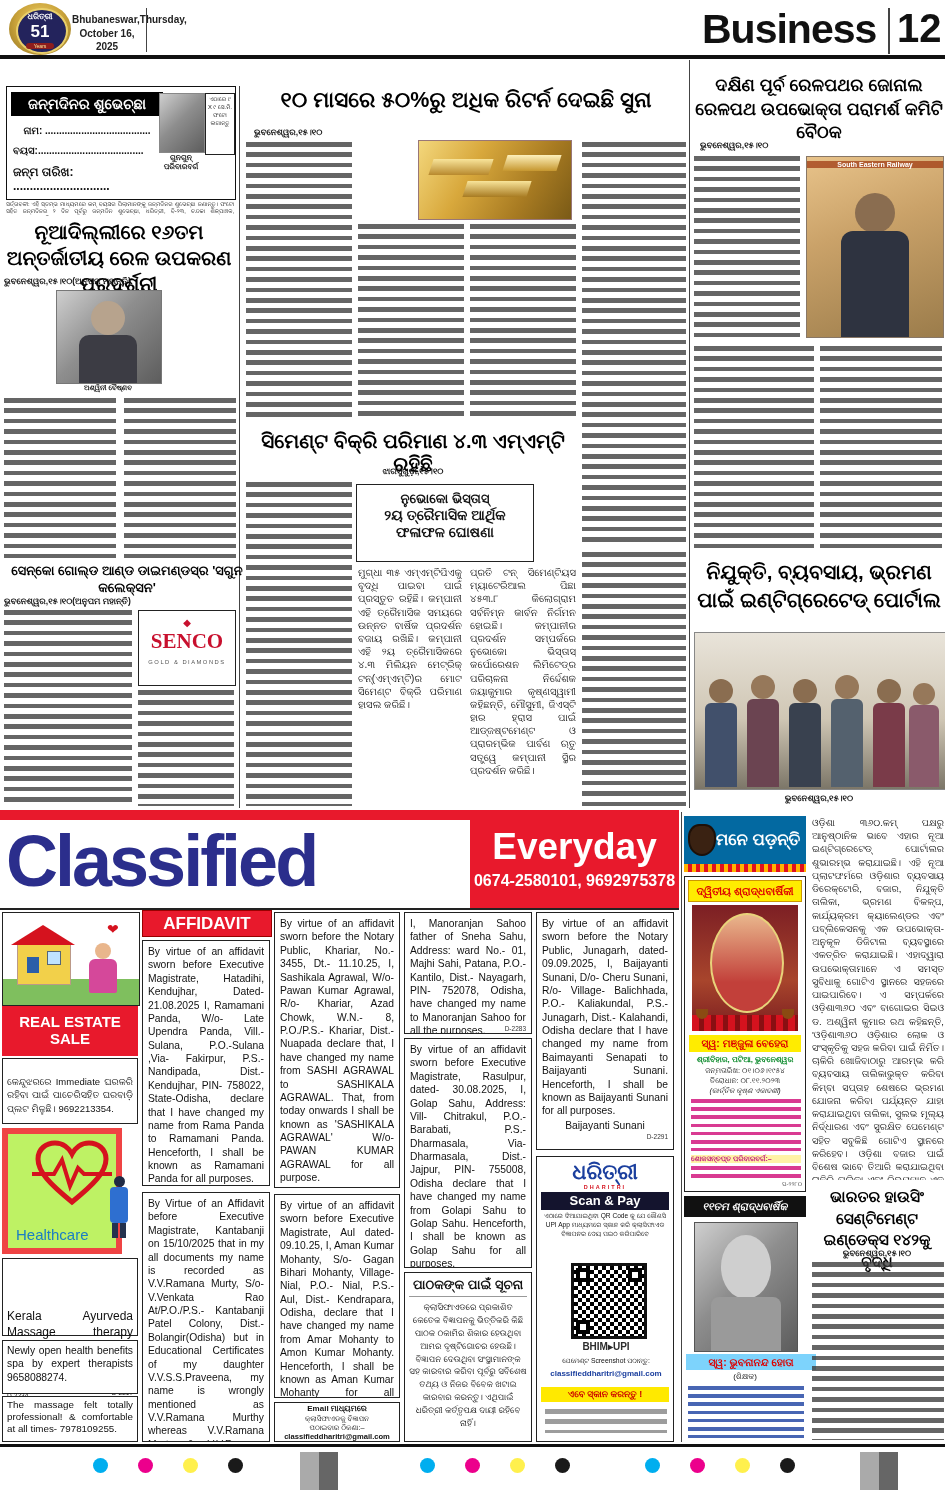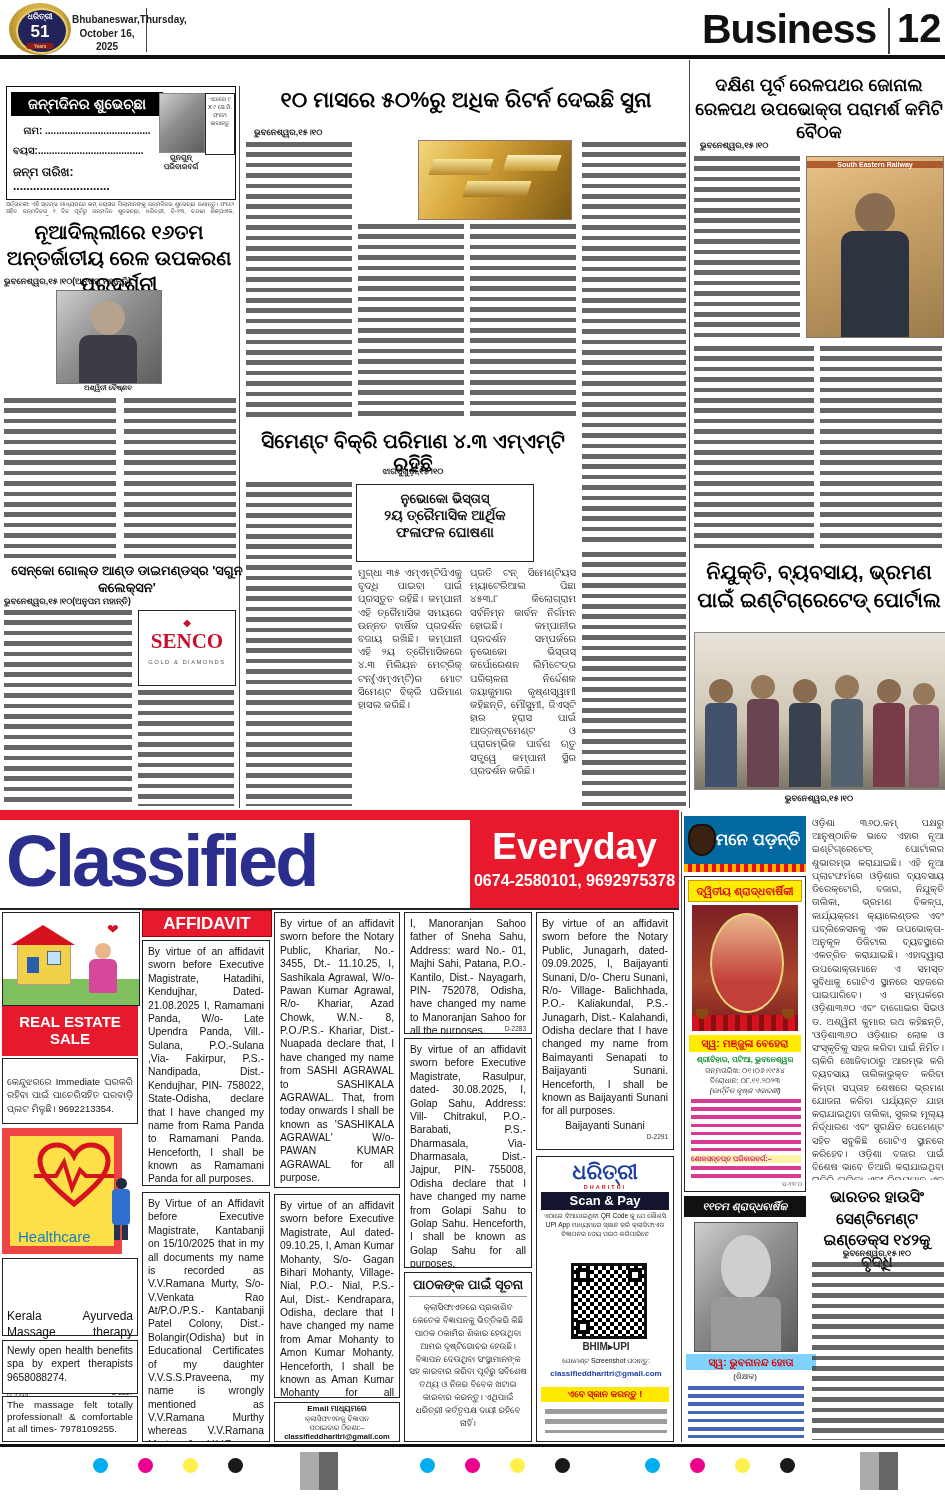--- a/index.html
+++ b/index.html
@@ -154,21 +154,21 @@
     <div class="abs" style="left:44px;top:38px;width:12px;height:12px;background:#bfe3ff;border:1px solid #567;"></div>
     <div class="abs" style="left:104px;top:8px;color:#d5121e;font-size:14px;">❤</div>
     <div class="abs" style="left:92px;top:30px;width:16px;height:16px;border-radius:50%;background:#e9b68c;"></div>
     <div class="abs" style="left:86px;top:46px;width:28px;height:34px;background:#d5489a;border-radius:6px 6px 2px 2px;"></div>
   </div>
   <div class="abs c b" style="left:2px;top:1006px;width:136px;height:50px;background:#e8192c;color:#fff;">
     <div style="font-size:15px;margin-top:7px;">REAL ESTATE</div>
     <div style="font-size:15px;">SALE</div>
   </div>
   <div class="abs box j" style="left:2px;top:1058px;width:136px;height:66px;font-size:9.5px;line-height:1.4;padding:16px 4px;box-sizing:border-box;overflow:hidden;">କେନ୍ଦୁଝରରେ Immediate ଘରକରି ରହିବା ପାଇଁ ପାଚେରିସହିତ ଘରବାଡ଼ି ପ୍ଲଟ ମିଳୁଛି। 9692213354.</div>
-  <div class="abs" style="left:2px;top:1128px;width:120px;height:126px;border:8px solid #ef4444;box-sizing:border-box;background:#fde047;">
+  <div class="abs" style="left:2px;top:1128px;width:120px;height:126px;border:6px solid #ef4444;box-sizing:border-box;background:#bef264;">
     <div class="abs" style="left:24px;top:6px;width:80px;height:70px;">
       <svg width="80" height="70" viewBox="0 0 80 70">
         <path d="M40 62 C18 44 6 32 6 19 C6 9 14 3 23 3 C31 3 37 8 40 14 C43 8 49 3 57 3 C66 3 74 9 74 19 C74 32 62 44 40 62 Z" fill="none" stroke="#d5121e" stroke-width="5"></path>
         <polyline points="0,34 22,34 30,20 38,46 46,28 52,34 80,34" fill="none" stroke="#d5121e" stroke-width="4"></polyline>
       </svg>
     </div>
     <div class="abs" style="left:102px;top:42px;width:18px;height:62px;">
       <div class="abs" style="left:4px;top:0;width:11px;height:11px;border-radius:50%;background:#1f2a44;"></div>
       <div class="abs" style="left:0;top:11px;width:18px;height:36px;background:#2e6fd0;border-radius:4px;"></div>
       <div class="abs" style="left:2px;top:47px;width:6px;height:15px;background:#24324e;"></div>

